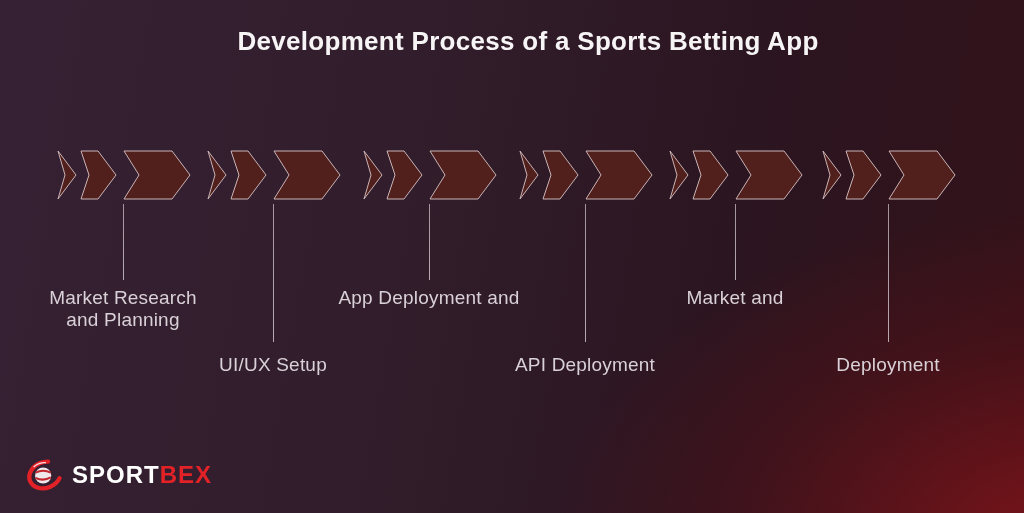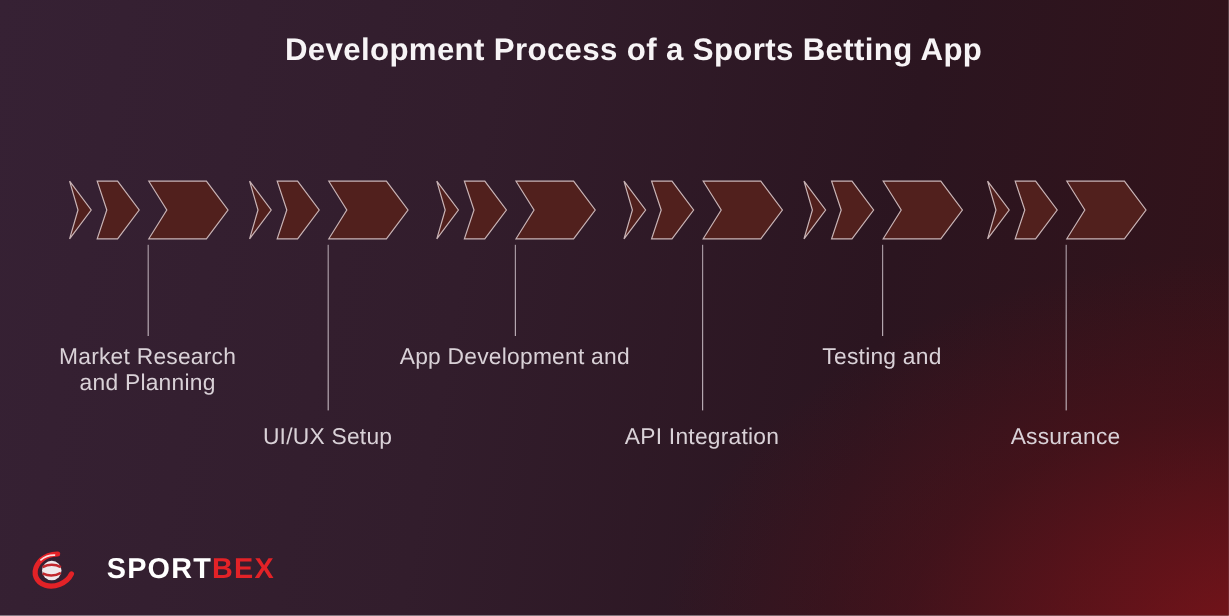--- a/index.html
+++ b/index.html
@@ -30,21 +30,21 @@
   .label{
     position:absolute;left:66px;transform:translateX(-50%);
     width:270px;text-align:center;
     font-size:19px;line-height:22px;color:#d9d1d7;letter-spacing:.2px;
   }
   .stage.upper .label{top:136px;}
   .stage.lower .label{top:203px;}
   .label span{display:block;}
   .logo{
     position:absolute;left:25px;top:455px;height:40px;
-    display:flex;align-items:center;gap:22px;
+    display:flex;align-items:center;gap:5px;
   }
   .logo-text{
     font-size:24px;font-weight:700;letter-spacing:1px;line-height:40px;white-space:nowrap;
   }
   .logo-text .part1{color:#ffffff;}
   .logo-text .part2{color:#e32227;}
 </style>
 </head>
 <body>
 
@@ -79,58 +79,58 @@
   </div>
 
   <div class="stage s3 upper">
     <svg class="arrows" width="134" height="48" viewBox="0 0 134 48">
       <polygon points="1,0 19,24 1,48 8,24"></polygon>
       <polygon points="24,0 41,0 59,24 41,48 24,48 32,24"></polygon>
       <polygon points="67,0 115,0 133,24 115,48 67,48 82,24"></polygon>
     </svg>
     <div class="connector"></div>
     <div class="label">
-      <span>App Development and</span>
+      <span>App Deployment and</span>
     </div>
   </div>
 
   <div class="stage s4 lower">
     <svg class="arrows" width="134" height="48" viewBox="0 0 134 48">
       <polygon points="1,0 19,24 1,48 8,24"></polygon>
       <polygon points="24,0 41,0 59,24 41,48 24,48 32,24"></polygon>
       <polygon points="67,0 115,0 133,24 115,48 67,48 82,24"></polygon>
     </svg>
     <div class="connector"></div>
     <div class="label">
-      <span>API Integration</span>
+      <span>API Deployment</span>
       <span></span>
     </div>
   </div>
 
   <div class="stage s5 upper">
     <svg class="arrows" width="134" height="48" viewBox="0 0 134 48">
       <polygon points="1,0 19,24 1,48 8,24"></polygon>
       <polygon points="24,0 41,0 59,24 41,48 24,48 32,24"></polygon>
       <polygon points="67,0 115,0 133,24 115,48 67,48 82,24"></polygon>
     </svg>
     <div class="connector"></div>
     <div class="label">
-      <span>Testing and</span>
+      <span>Market and</span>
     </div>
   </div>
 
   <div class="stage s6 lower">
     <svg class="arrows" width="134" height="48" viewBox="0 0 134 48">
       <polygon points="1,0 19,24 1,48 8,24"></polygon>
       <polygon points="24,0 41,0 59,24 41,48 24,48 32,24"></polygon>
       <polygon points="67,0 115,0 133,24 115,48 67,48 82,24"></polygon>
     </svg>
     <div class="connector"></div>
     <div class="label">
-      <span>Assurance</span>
+      <span>Deployment</span>
     </div>
   </div>
 
 </div>
 
 <div class="logo">
   <svg width="42" height="40" viewBox="0 0 44 42">
     <ellipse cx="21" cy="21" rx="17" ry="13.5" fill="none" stroke="#e32227" stroke-width="4.5" transform="rotate(-22 21 21)" stroke-dasharray="70 26" stroke-dashoffset="-10" stroke-linecap="round"></ellipse>
     <circle cx="19" cy="21.5" r="8.5" fill="#efe9ec"></circle>
     <path d="M11,18.5 Q19,14.5 27,18.5" stroke="#c1272d" stroke-width="2.2" fill="none"></path>

